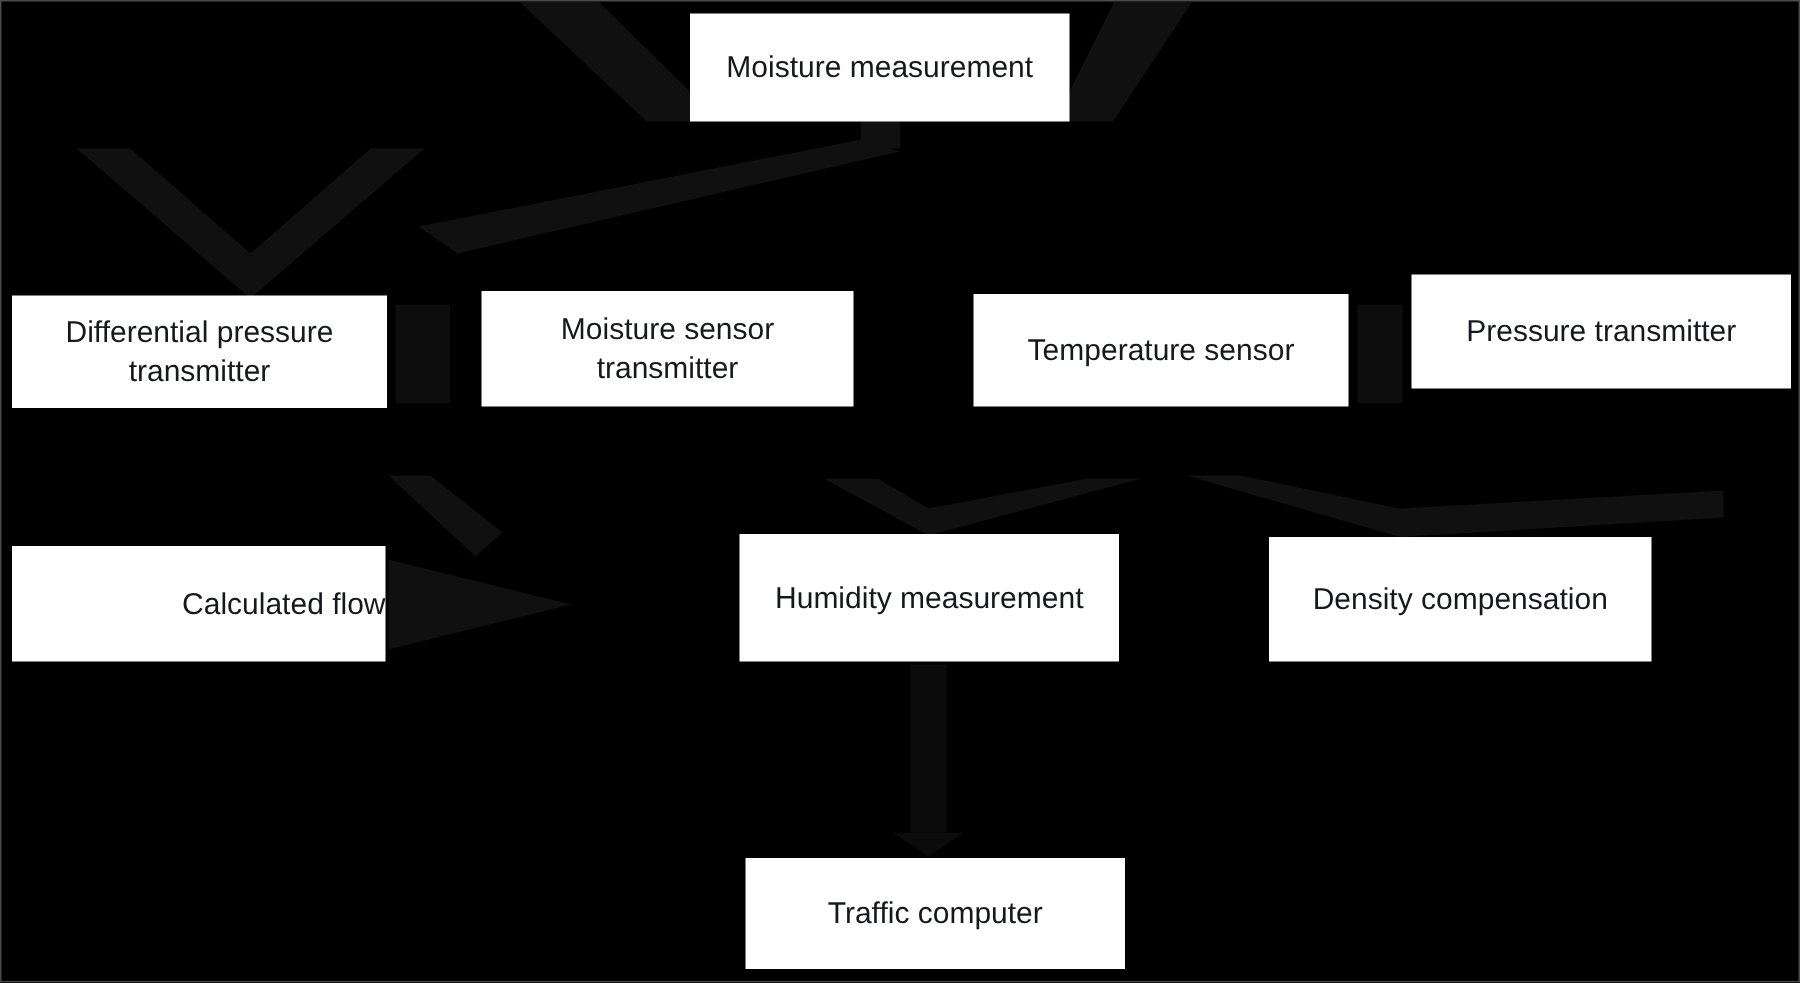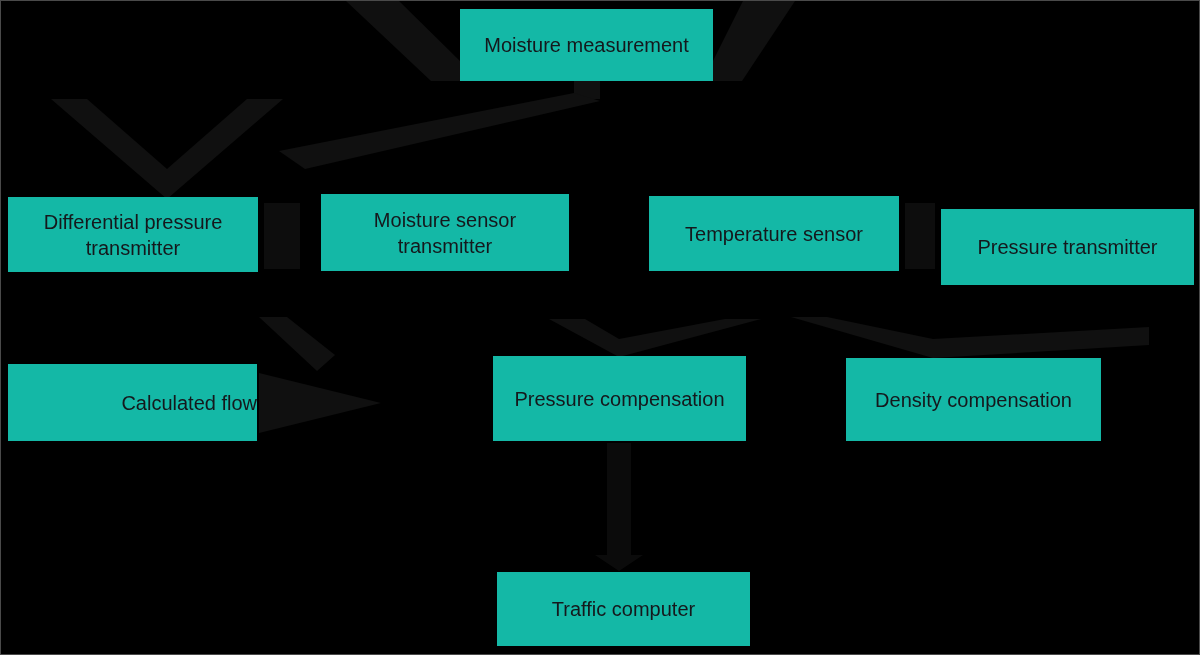--- a/index.html
+++ b/index.html
@@ -18,40 +18,40 @@
     font-family: "Liberation Sans", sans-serif;
   }
   .arrows {
     position: absolute;
     left: 0; top: 0;
     width: 1200px;
     height: 655px;
   }
   .node {
     position: absolute;
-    background: #14b8a6;
+    background: #ffffff;
     color: #15181c;
     display: flex;
     align-items: center;
     justify-content: center;
     font-size: 20px;
     font-weight: 500;
     line-height: 1.3;
   }
   .node-label {
     text-align: center;
     white-space: pre-line;
   }
   .node.center-text .node-label { text-align: center; }
 
   .n-moisture        { left: 459px; top: 8px;   width: 253px; height: 72px; }
   .n-dp              { left: 7px;   top: 196px; width: 250px; height: 75px; }
   .n-humidity-sensor { left: 320px; top: 193px; width: 248px; height: 77px; }
   .n-temp            { left: 648px; top: 195px; width: 250px; height: 75px; }
-  .n-pressure        { left: 940px; top: 208px; width: 253px; height: 76px; }
+  .n-pressure        { left: 940px; top: 182px; width: 253px; height: 76px; }
   .n-flow            { left: 7px;   top: 363px; width: 249px; height: 77px; justify-content: flex-end; }
   .n-humidity-comp   { left: 492px; top: 355px; width: 253px; height: 85px; }
   .n-density-comp    { left: 805px; top: 357px; width: 255px; height: 83px; margin-left: 40px; }
   .n-computer        { left: 496px; top: 571px; width: 253px; height: 74px; }
 </style>
 </head>
 <body>
 
 <div class="canvas">
 
@@ -91,21 +91,21 @@
 
   <div class="node n-pressure center-text">
     <span class="node-label">Pressure transmitter</span>
   </div>
 
   <div class="node n-flow center-text">
     <span class="node-label">Calculated flow</span>
   </div>
 
   <div class="node n-humidity-comp center-text">
-    <span class="node-label">Pressure compensation</span>
+    <span class="node-label">Humidity measurement</span>
   </div>
 
   <div class="node n-density-comp center-text">
     <span class="node-label">Density compensation</span>
   </div>
 
   <div class="node n-computer center-text">
     <span class="node-label">Traffic computer</span>
   </div>
 

